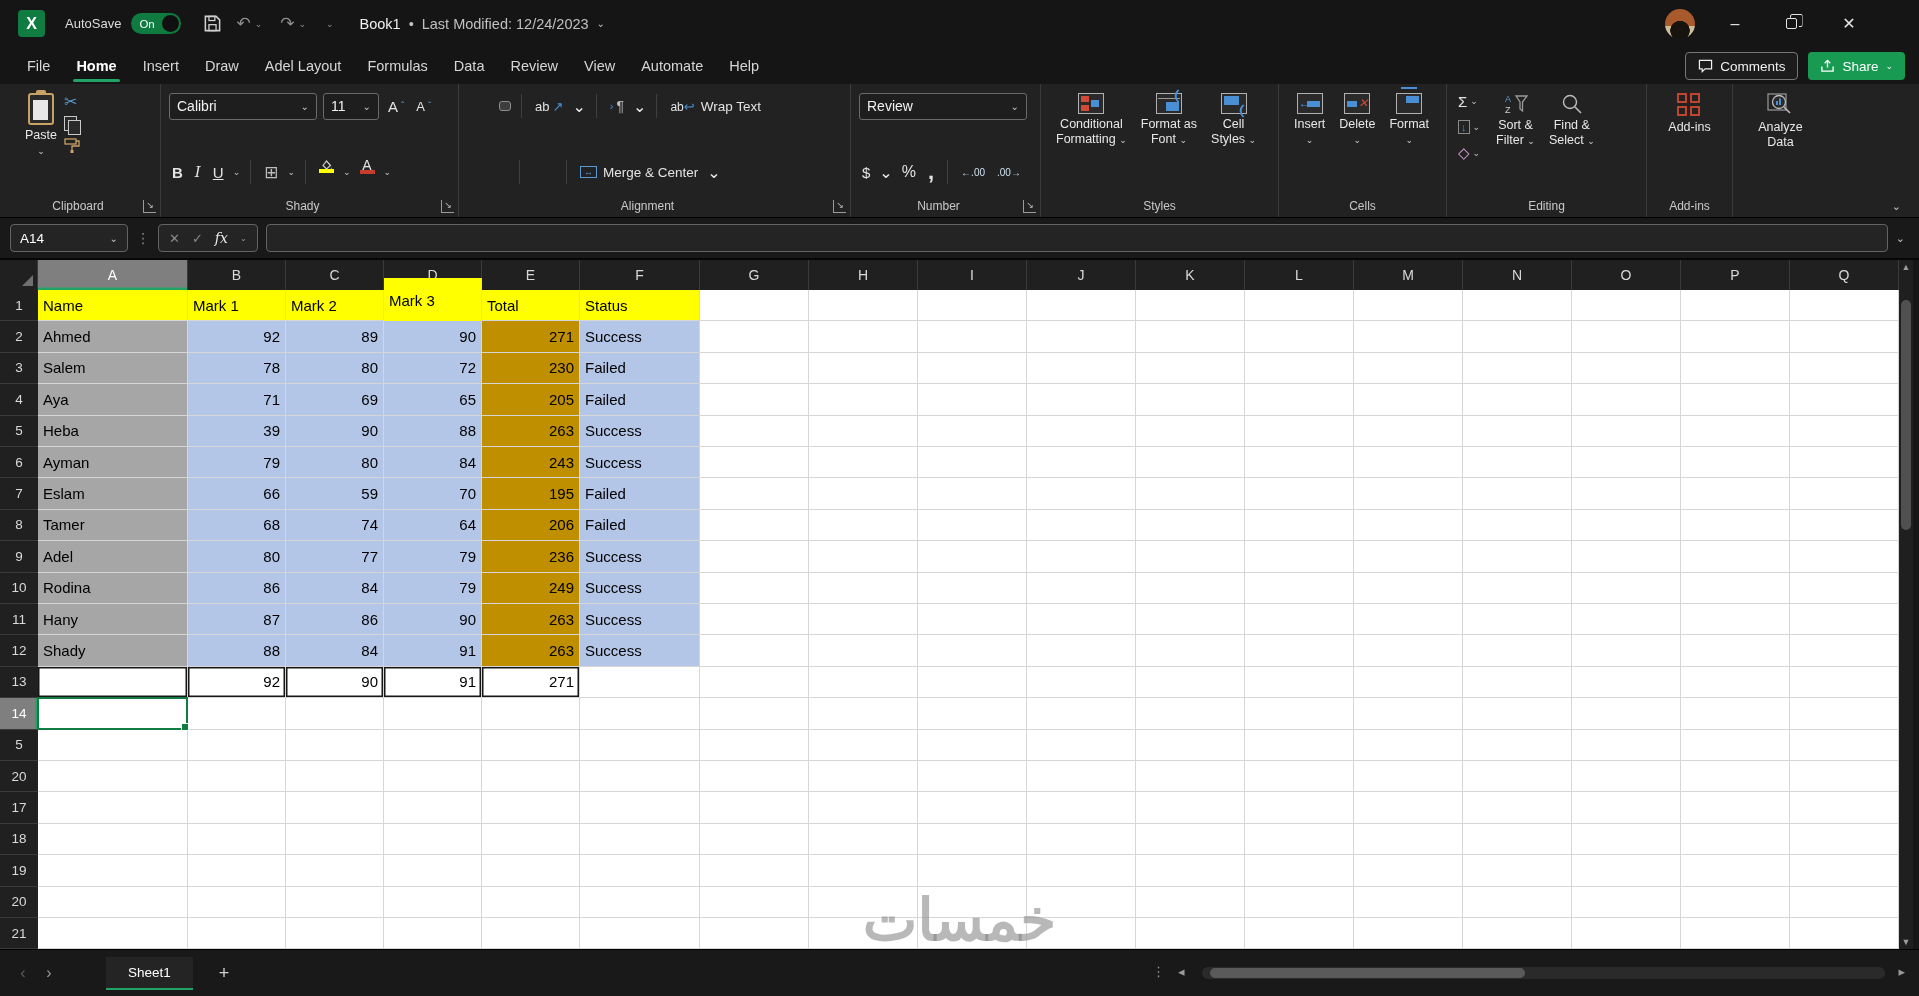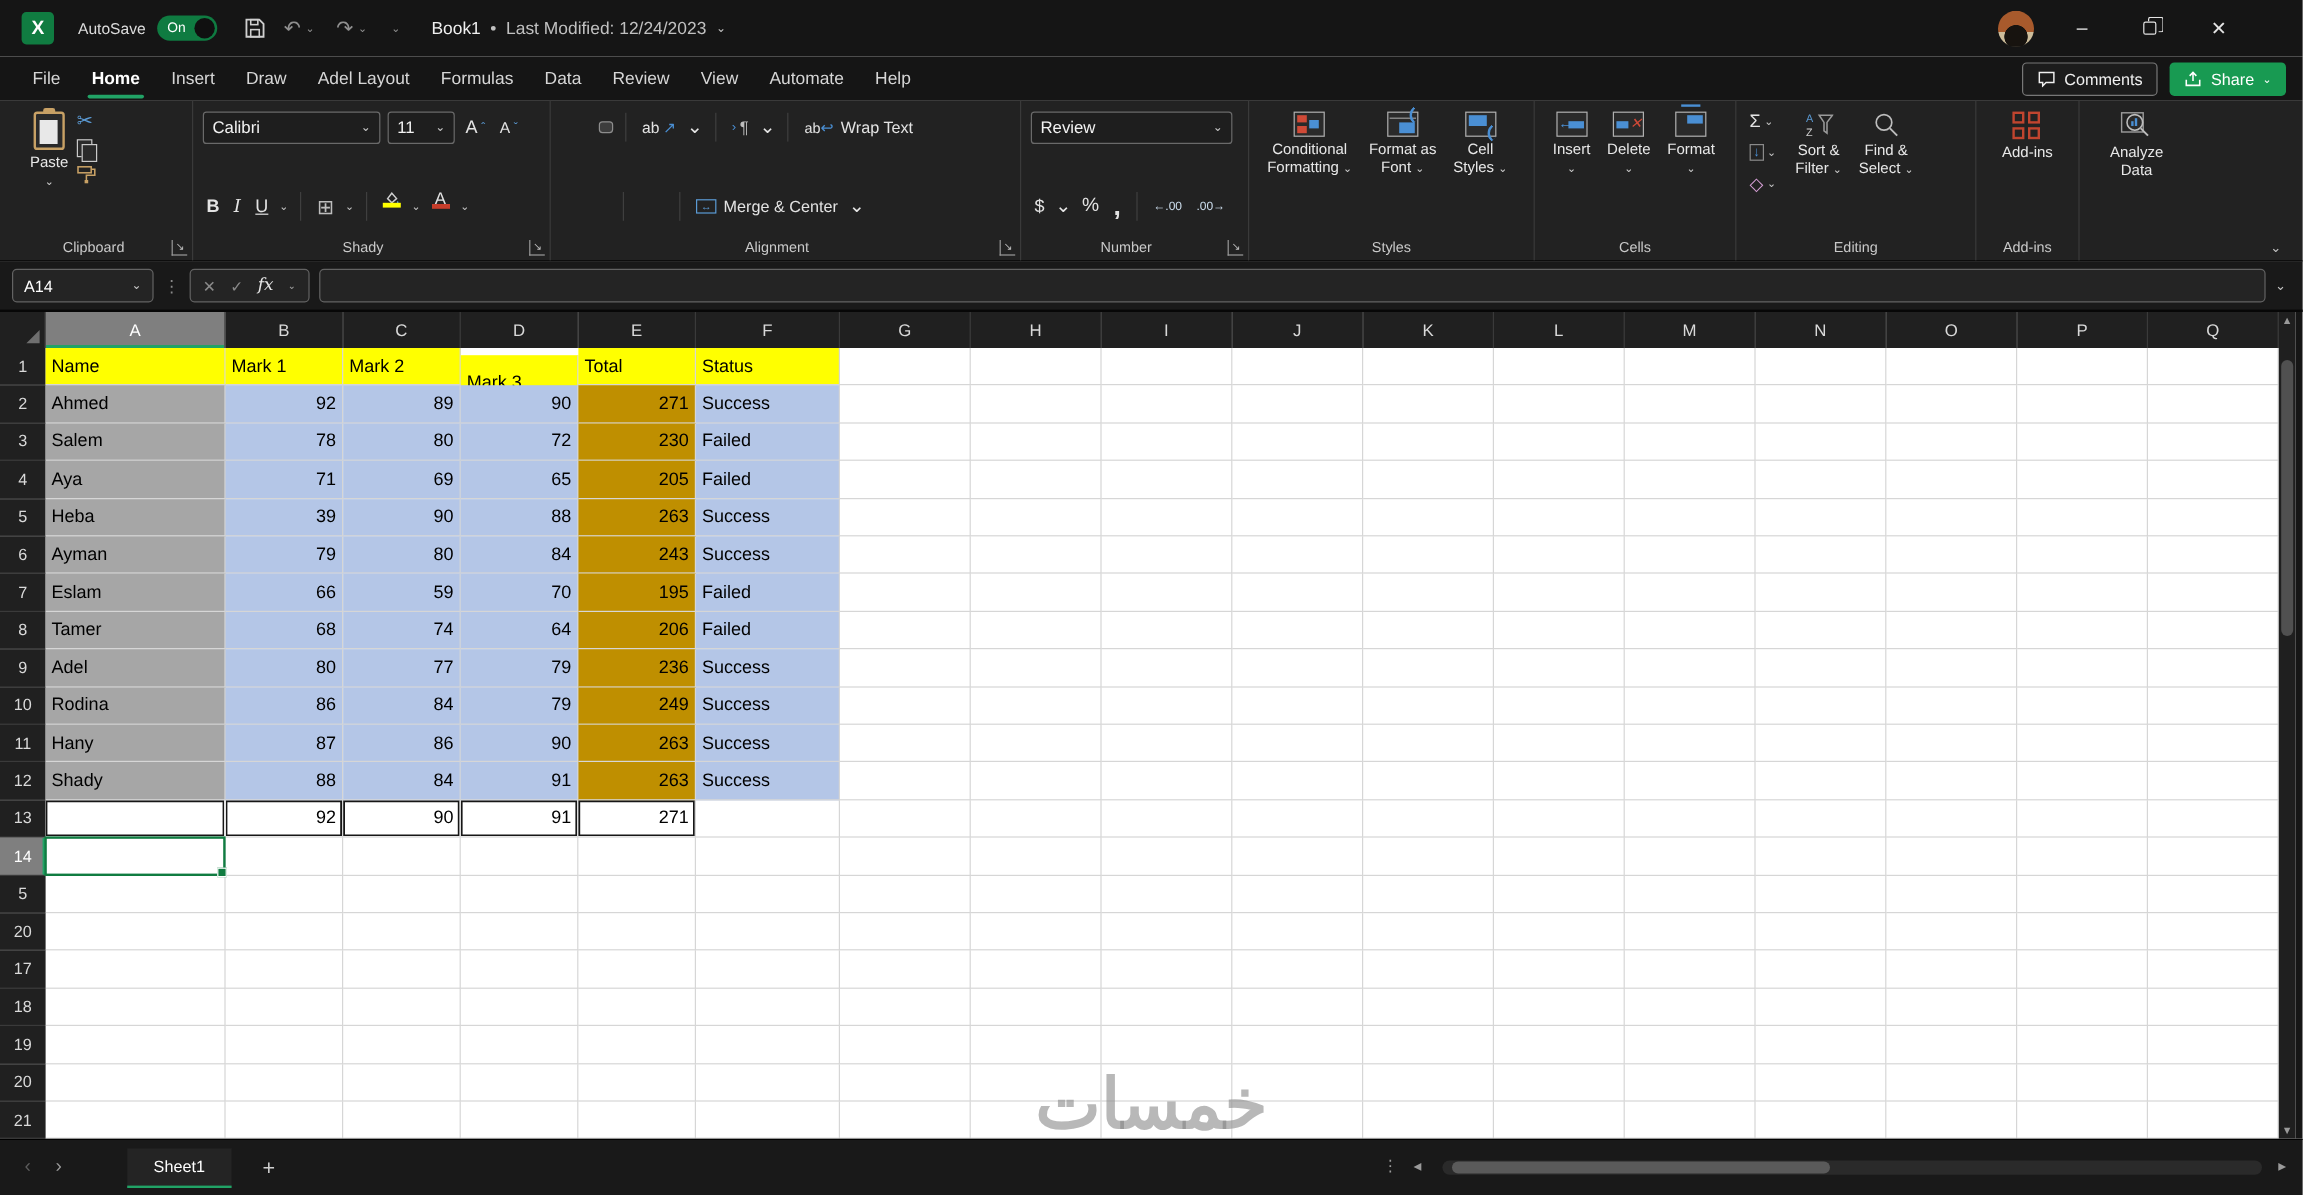--- a/index.html
+++ b/index.html
@@ -501,21 +501,21 @@
       <div class="chdr" style="left: 1245px; width: 109px;">L</div>
       <div class="chdr" style="left: 1354px; width: 109px;">M</div>
       <div class="chdr" style="left: 1463px; width: 109px;">N</div>
       <div class="chdr" style="left: 1572px; width: 109px;">O</div>
       <div class="chdr" style="left: 1681px; width: 109px;">P</div>
       <div class="chdr" style="left: 1790px; width: 109px;">Q</div>
       <div class="rhdr" style="top: 30px; height: 31.4px;">1</div>
       <div class="cell" style="left: 38px; top: 30px; width: 150px; height: 31.4px; background: rgb(255, 255, 0);">Name</div>
       <div class="cell" style="left: 188px; top: 30px; width: 98px; height: 31.4px; background: rgb(255, 255, 0);">Mark 1</div>
       <div class="cell" style="left: 286px; top: 30px; width: 98px; height: 31.4px; background: rgb(255, 255, 0);">Mark 2</div>
-      <div class="cell" style="left: 384px; top: 36px; width: 98px; height: 46px; background: rgb(255, 255, 0);">Mark 3</div>
+      <div class="cell" style="left: 384px; top: 18px; width: 98px; height: 46px; background: rgb(255, 255, 0);">Mark 3</div>
       <div class="cell" style="left: 482px; top: 30px; width: 98px; height: 31.4px; background: rgb(255, 255, 0);">Total</div>
       <div class="cell" style="left: 580px; top: 30px; width: 120px; height: 31.4px; background: rgb(255, 255, 0);">Status</div>
       <div class="cell" style="left: 700px; top: 30px; width: 109px; height: 31.4px;"></div>
       <div class="cell" style="left: 809px; top: 30px; width: 109px; height: 31.4px;"></div>
       <div class="cell" style="left: 918px; top: 30px; width: 109px; height: 31.4px;"></div>
       <div class="cell" style="left: 1027px; top: 30px; width: 109px; height: 31.4px;"></div>
       <div class="cell" style="left: 1136px; top: 30px; width: 109px; height: 31.4px;"></div>
       <div class="cell" style="left: 1245px; top: 30px; width: 109px; height: 31.4px;"></div>
       <div class="cell" style="left: 1354px; top: 30px; width: 109px; height: 31.4px;"></div>
       <div class="cell" style="left: 1463px; top: 30px; width: 109px; height: 31.4px;"></div>

